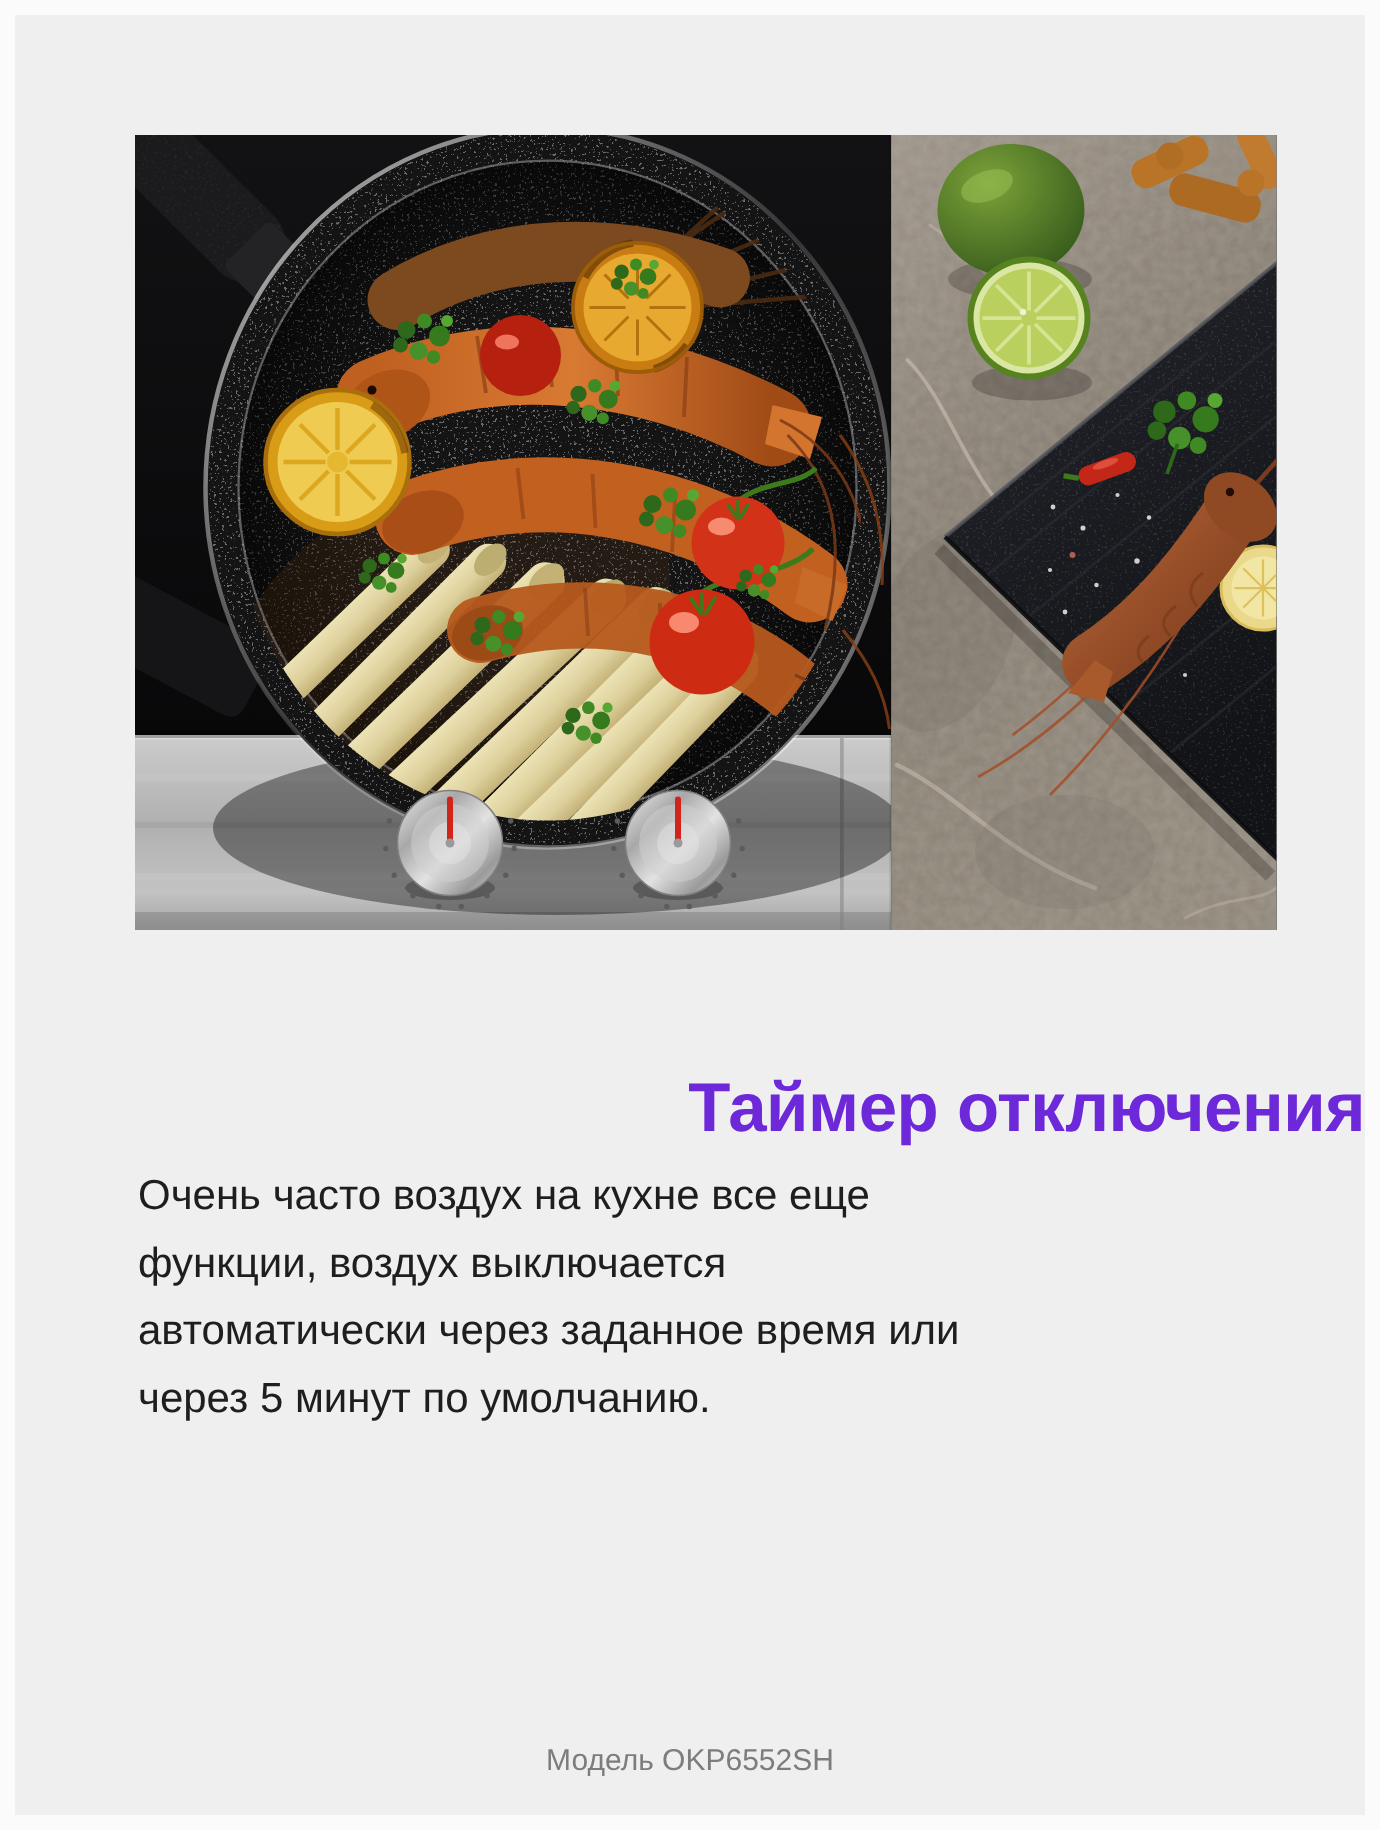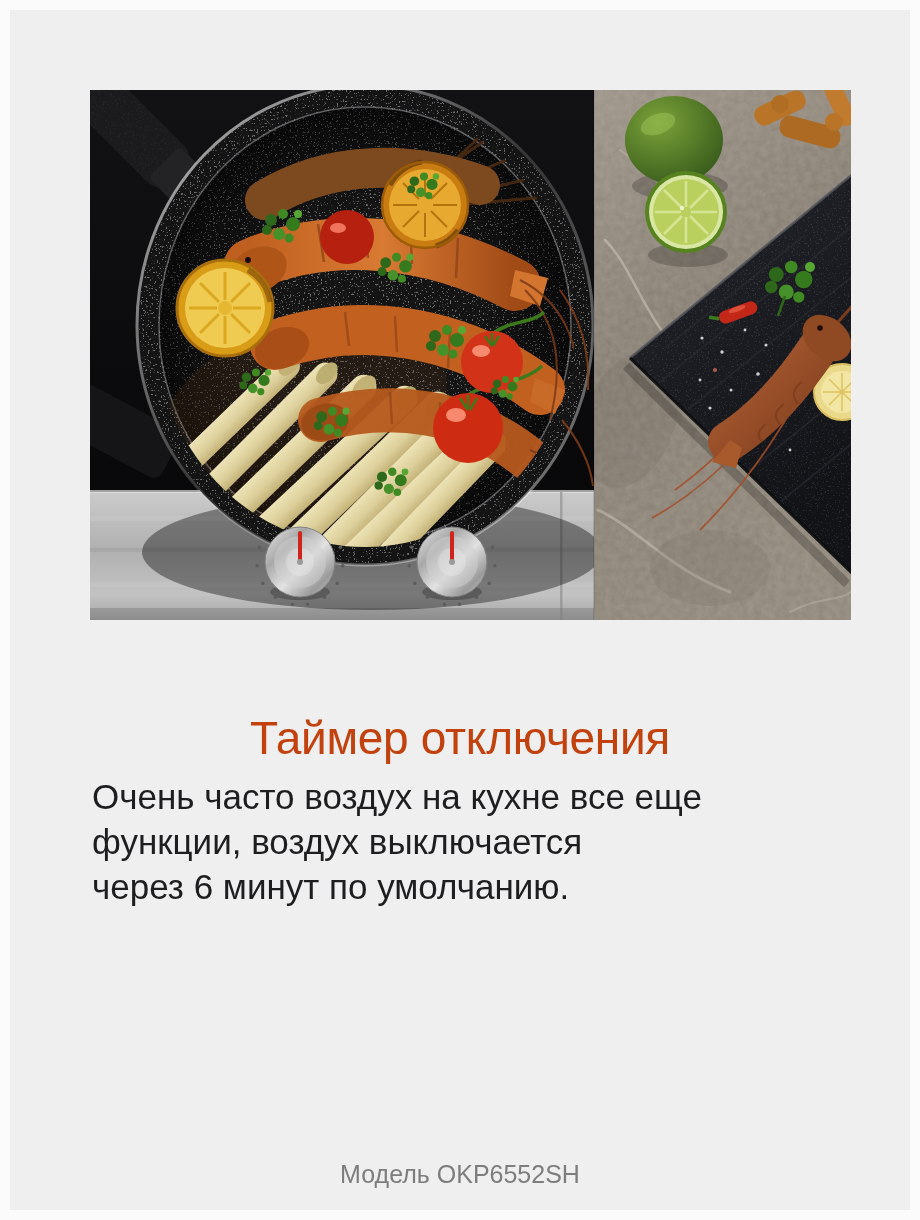--- a/index.html
+++ b/index.html
@@ -11,34 +11,34 @@
   }
   .page{position:relative;width:920px;height:1220px;background:#fbfbfb;}
   .panel{position:absolute;left:10px;top:10px;right:10px;bottom:10px;background:#efefef;}
   .hero{
     position:absolute;left:80px;top:80px;width:761px;height:530px;
     overflow:hidden;background:#0a0a0b;
   }
   .hero svg{display:block;width:761px;height:530px;}
   .title{
     position:absolute;left:0;right:0;top:668px;
-    text-align:center;
-    font-size:46px;line-height:58px;font-weight:400;
-    color:#c2410c;letter-spacing:-0.3px;
+    text-align:right;
+    font-size:46px;line-height:58px;font-weight:700;
+    color:#6d28d9;letter-spacing:-0.3px;
   }
   .body-text{
     position:absolute;left:82px;top:764px;width:790px;
-    font-size:35px;line-height:45px;font-weight:400;
+    font-size:28px;line-height:45px;font-weight:400;
     color:#1e1e20;
   }
   .body-text .line{white-space:nowrap;}
   .model{
     position:absolute;left:0;right:0;top:1150px;
     text-align:center;
-    font-size:25px;line-height:28px;
+    font-size:20px;line-height:28px;
     color:#7d7d7d;
   }
 </style>
 </head>
 <body>
 
 <div class="page">
   <div class="panel">
 
     <div class="hero">
@@ -443,19 +443,20 @@
 
         <rect x="503" y="0" width="1.5" height="530" fill="#000" opacity="0.12"></rect>
       </svg>
     </div>
 
     <h1 class="title">Таймер отключения</h1>
 
     <div class="body-text">
       <div class="line">Очень часто воздух на кухне все еще</div>
       <div class="line">функции, воздух выключается</div>
-      <div class="line">через 6 минут по умолчанию.</div>
+      <div class="line">автоматически через заданное время или</div>
+      <div class="line">через 5 минут по умолчанию.</div>
     </div>
 
     <div class="model">Модель OKP6552SH</div>
 
   </div>
 </div>
 
 </body></html>

